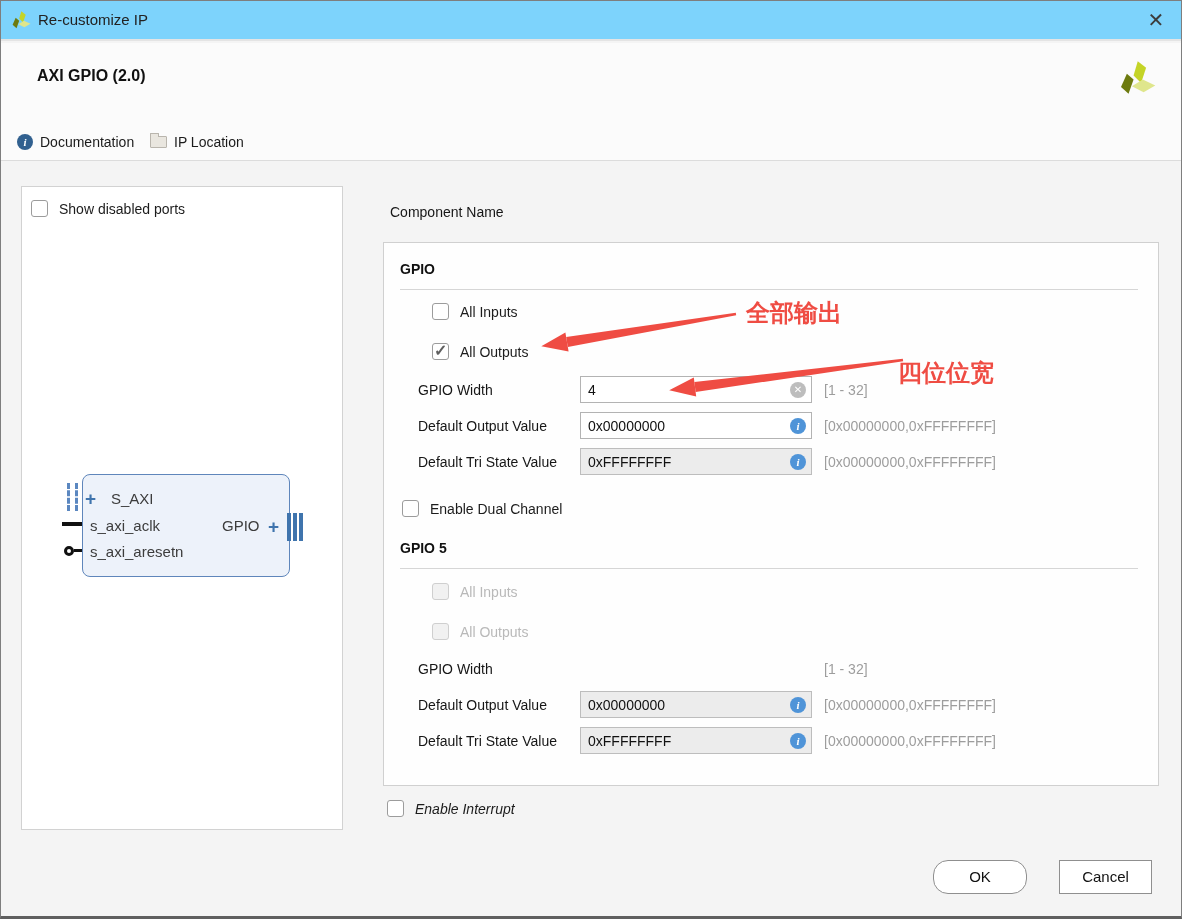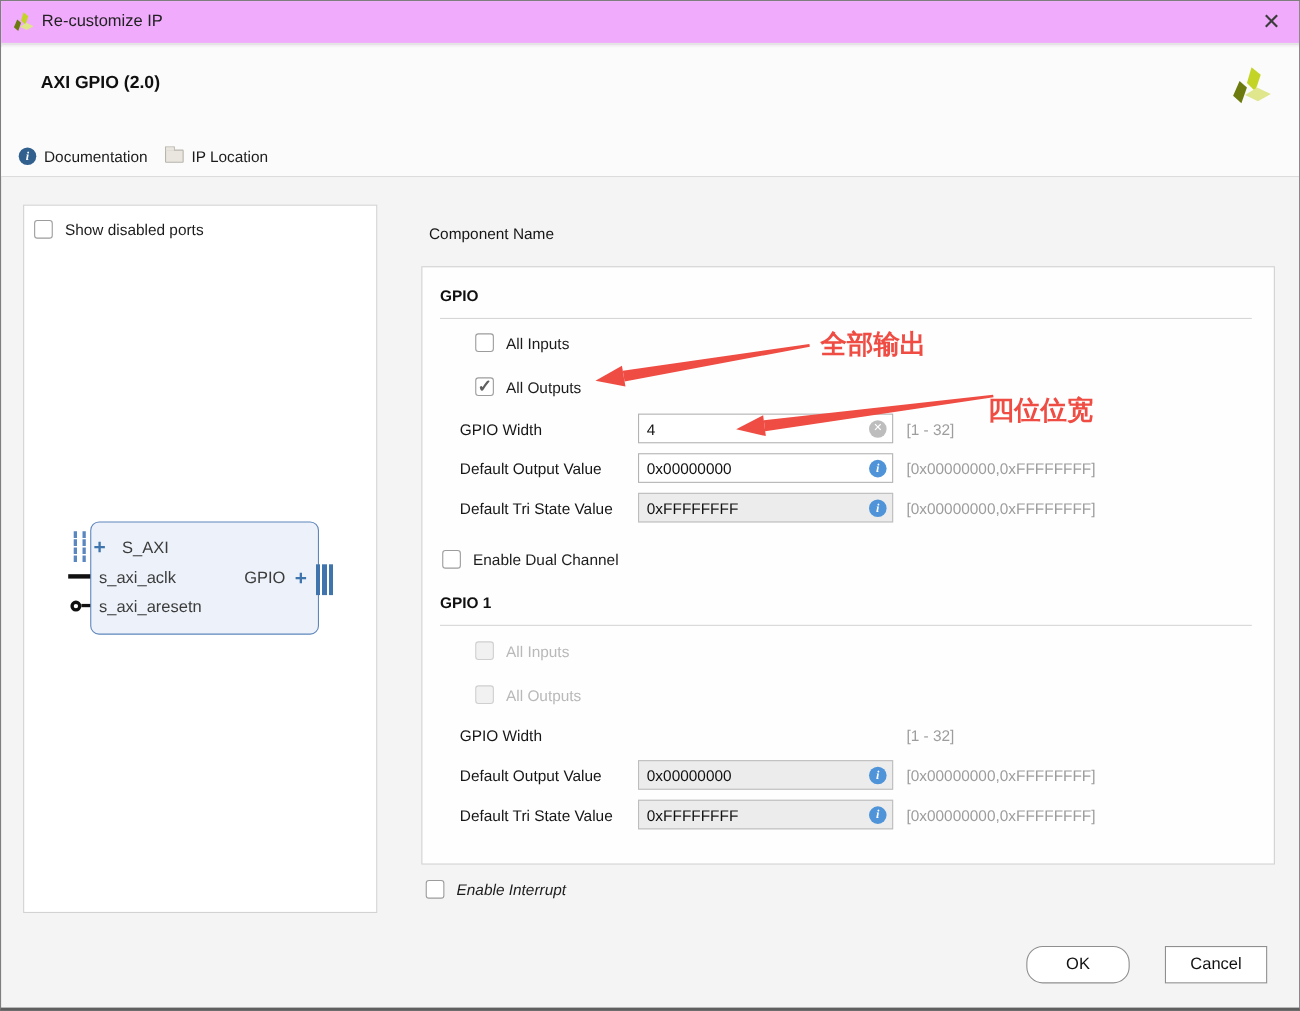--- a/index.html
+++ b/index.html
@@ -2,21 +2,21 @@
 <html><head>
 <meta charset="utf-8">
 <style>
   * { box-sizing: border-box; margin: 0; padding: 0; }
   html,body { width:1182px; height:919px; }
   body { font-family:"Liberation Sans", sans-serif; background:#fff; }
   #win { position:relative; width:1182px; height:919px; background:#f4f4f4;
          border:1px solid #7e7e7e; border-bottom:3px solid #5f5f5f; overflow:hidden; }
 
   
-  .titlebar { position:absolute; left:0; top:0; right:0; height:40px; background:#f0abfc;
+  .titlebar { position:absolute; left:0; top:0; right:0; height:40px; background:#7dd3fc;
               border-bottom:2px solid #e4e4e4; }
   .title-text { position:absolute; left:37px; top:10px; font-size:15px; color:#222; }
   .logo-sm { position:absolute; left:9px; top:8px; width:24px; height:24px; }
   .close-btn { position:absolute; right:13px; top:7px; width:24px; height:24px; font-size:20px;
                color:#3c3c3c; text-align:center; line-height:24px; cursor:default; }
 
   
   .header { position:absolute; left:0; top:42px; right:0; height:118px; background:#fbfbfb;
             border-bottom:1px solid #dcdcdc; }
   .ip-title { position:absolute; left:36px; top:24px; font-size:16px; font-weight:bold; color:#101010; }
@@ -183,21 +183,21 @@
       <input readonly="" value="0xFFFFFFFF" style="">
       <span class="ico info">i</span>
     </div>
     <span class="hint" style="top:211px;">[0x00000000,0xFFFFFFFF]</span>
 
     <div class="cb-row" style="left:18px; top:257px;">
       <span class="cb"></span>
       <span class="lbl">Enable Dual Channel</span>
     </div>
 
-    <div class="sec-title" style="top:297px;">GPIO 1</div>
+    <div class="sec-title" style="top:297px;">GPIO 5</div>
     <div class="sec-rule" style="top:325px;"></div>
 
     <div class="cb-row dim" style="left:48px; top:340px;">
       <span class="cb disabled"></span>
       <span class="lbl">All Inputs</span>
     </div>
     <div class="cb-row dim" style="left:48px; top:380px;">
       <span class="cb disabled"></span>
       <span class="lbl">All Outputs</span>
     </div>

